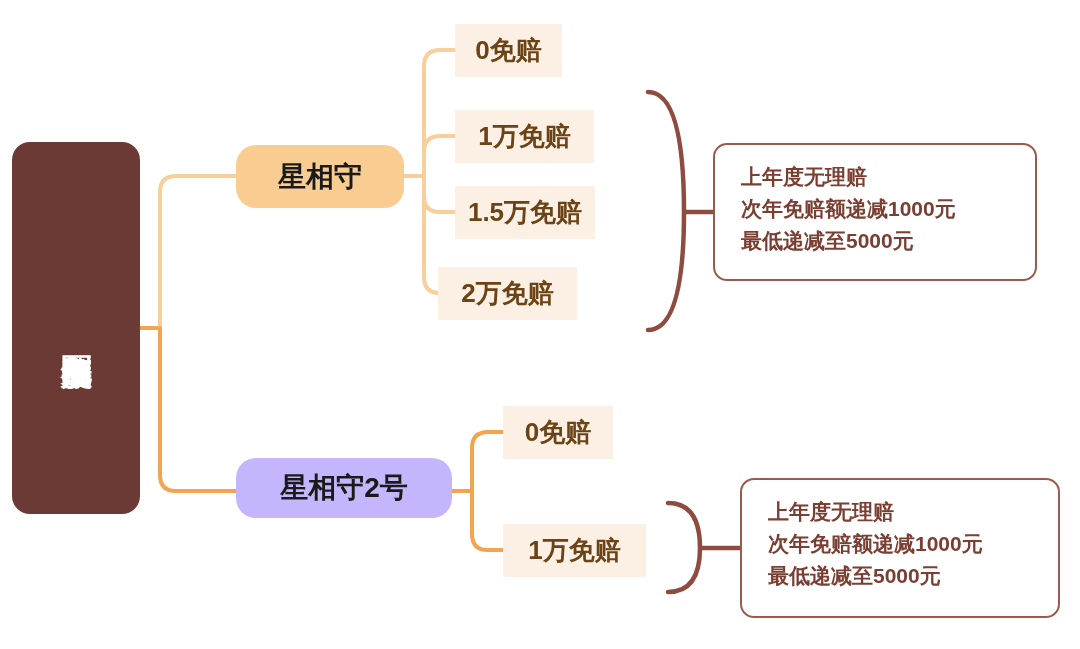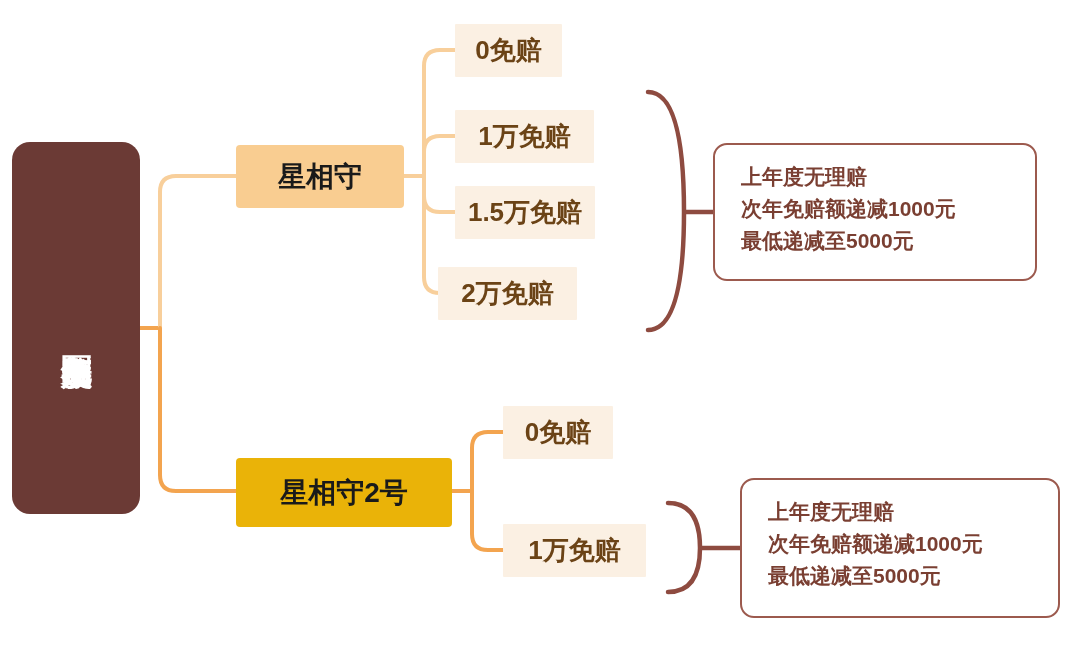--- a/index.html
+++ b/index.html
@@ -52,37 +52,37 @@
     padding-top: 6px;
   }
   #root-node .root-text {
     writing-mode: vertical-rl;
     text-orientation: upright;
     white-space: nowrap;
   }
 
   
   .branch {
-    border-radius: 4px;
+    border-radius: 20px;
     color: #1a1a1a;
     font-size: 28px;
   }
   #branch-0 {
     left: 236px;
     top: 145px;
     width: 168px;
     height: 63px;
     background: #f9cd91;
   }
   #branch-1 {
     left: 236px;
     top: 458px;
     width: 216px;
-    height: 69px;
-    background: #eab308;
+    height: 60px;
+    background: #c4b5fd;
     text-align: center;
   }
 
   
   .leaf {
     background: #fbf0e3;
     border-radius: 1px;
     color: #6b4316;
     font-size: 26px;
     height: 53px;

